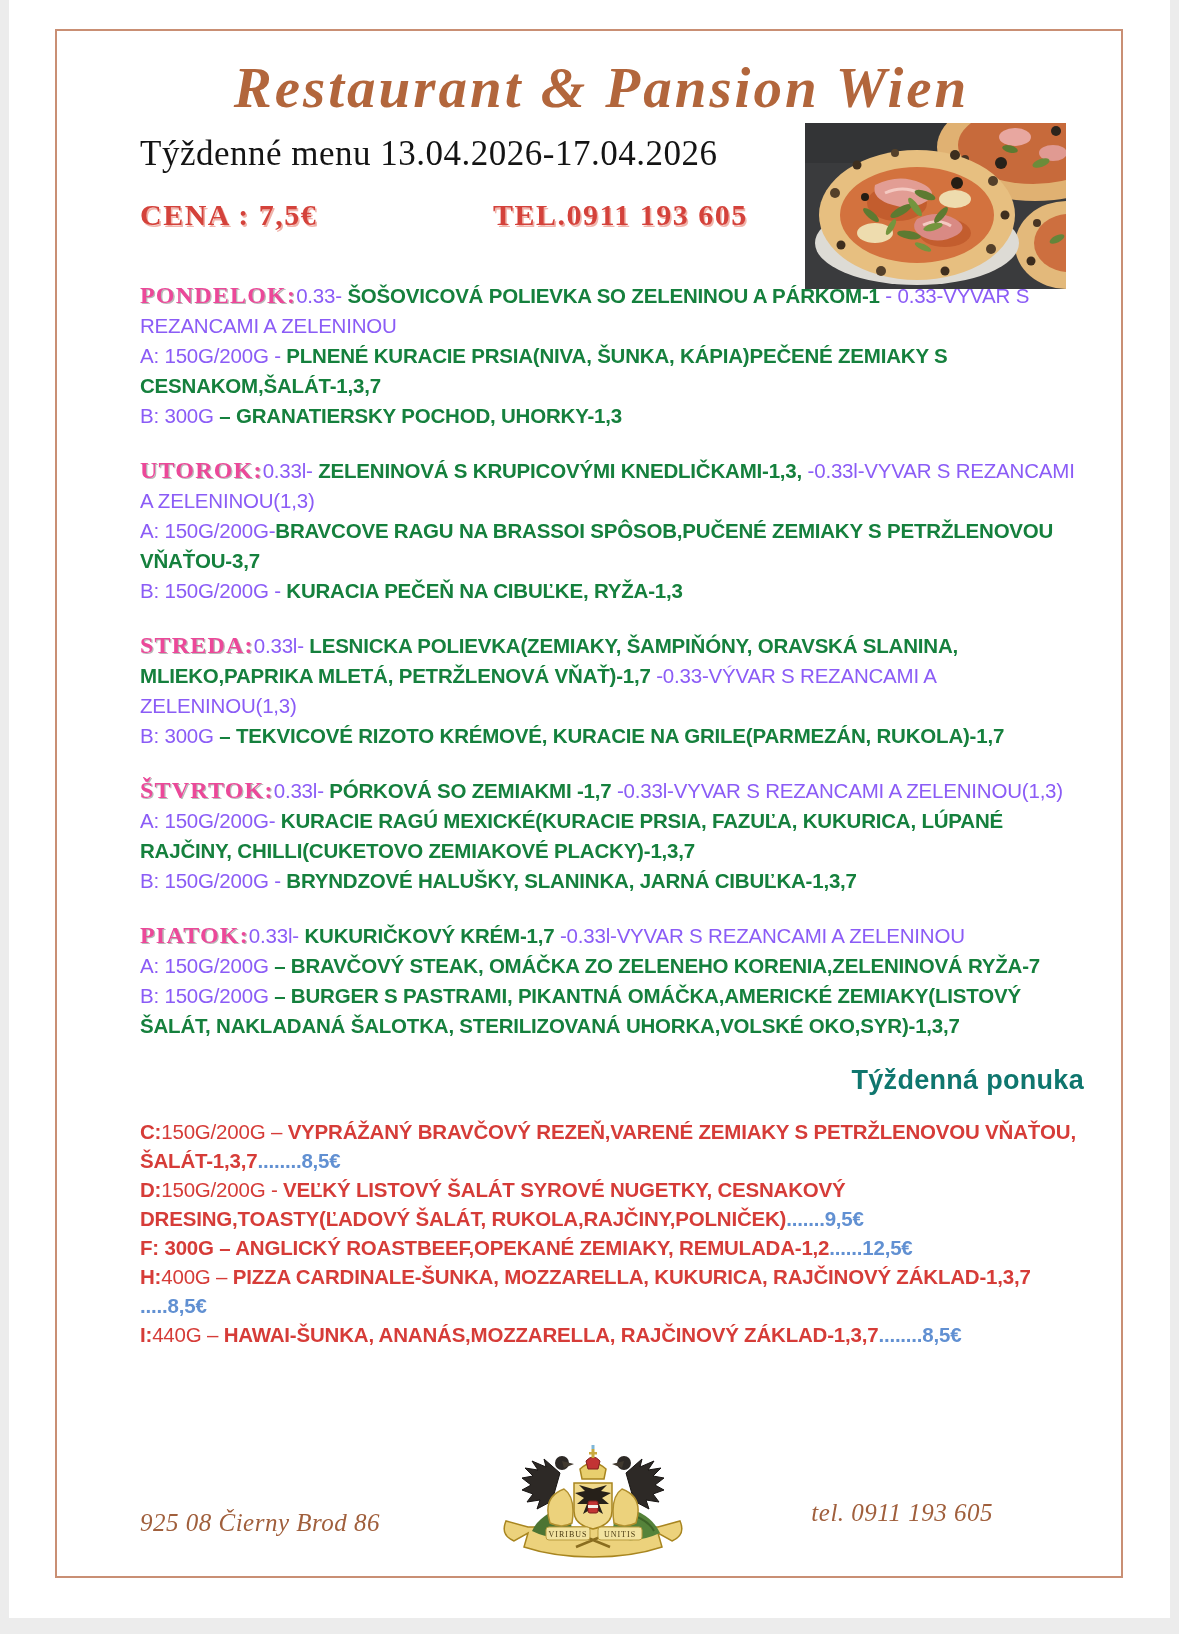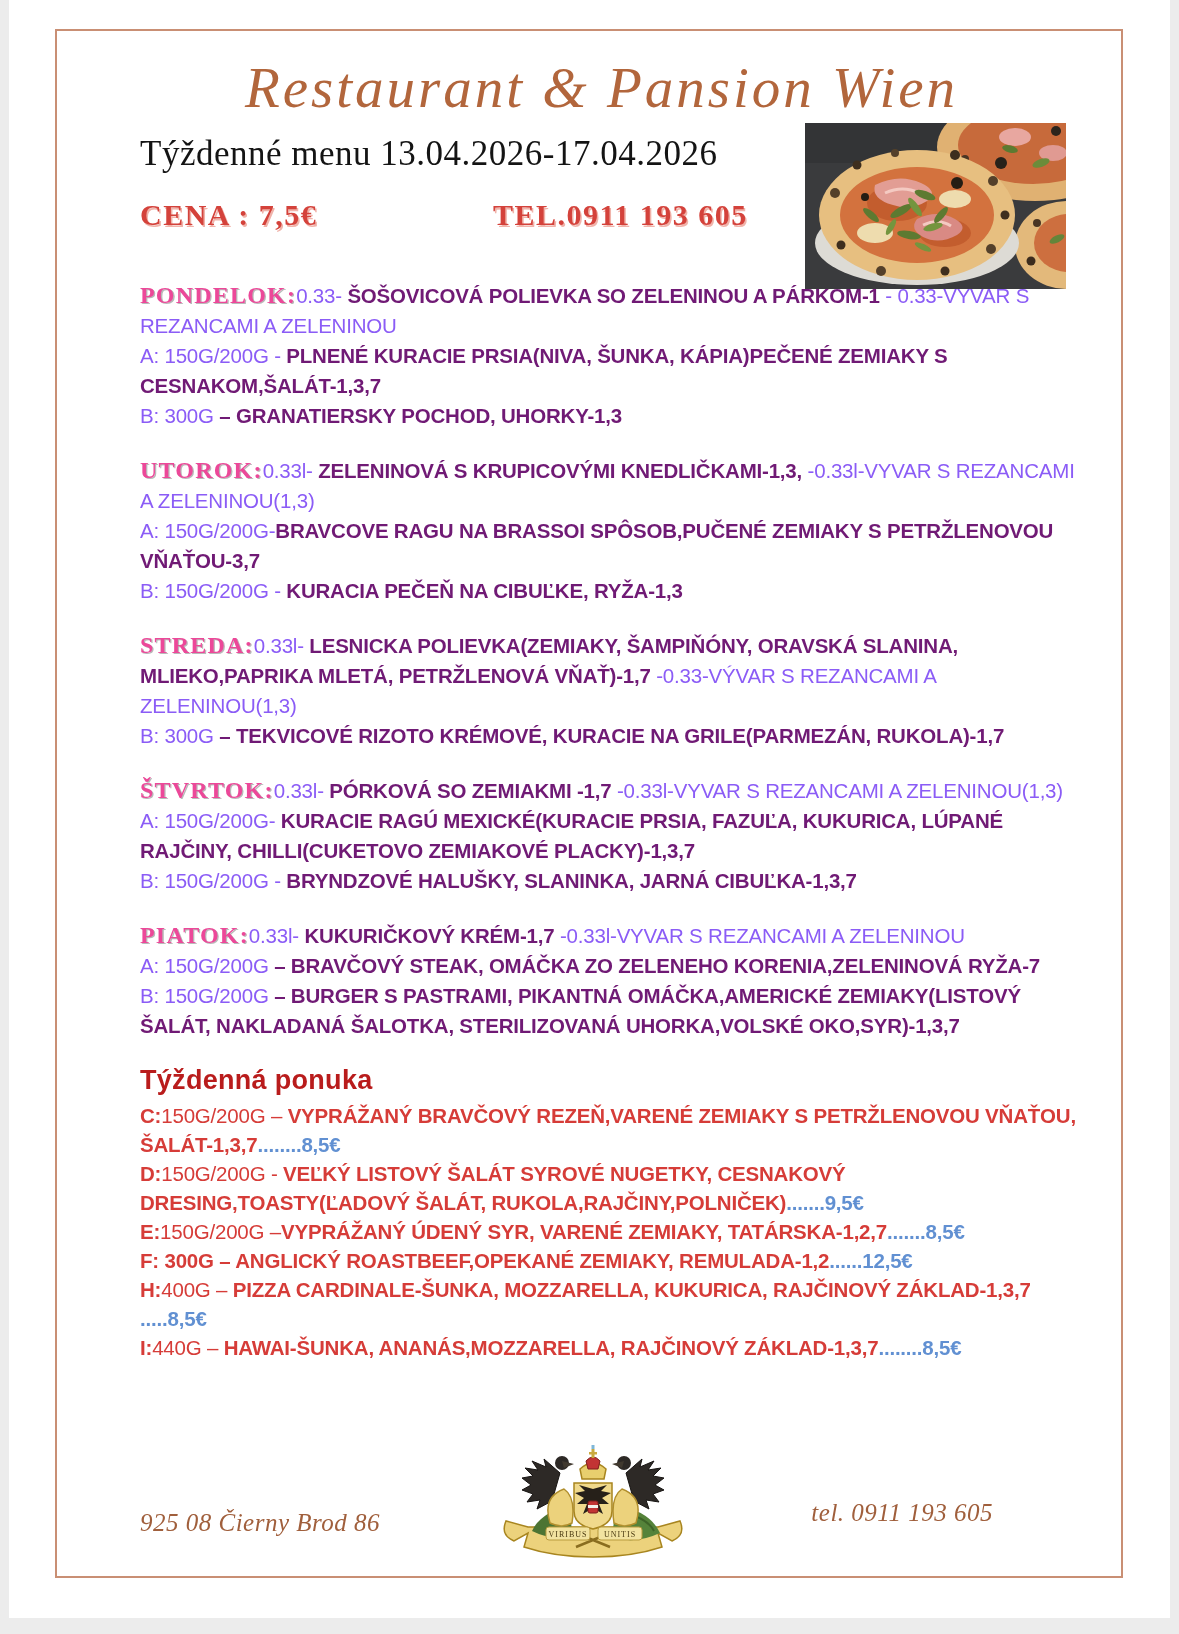--- a/index.html
+++ b/index.html
@@ -24,21 +24,21 @@
   }
   .content{
     position:absolute;left:0;top:0;right:0;bottom:0;
     padding:24px 58px 0 83px;
   }
   .title{
     margin:0;
     text-align:center;
     font-family:"Liberation Serif",serif;
     font-style:italic;
-    font-weight:400;
+    font-weight:700;
     font-size:57px;
     letter-spacing:3px;
     color:#b2663c;
     white-space:nowrap;
   }
   .subtitle{
     margin:14px 0 0 0;
     font-family:"Liberation Serif",serif;
     font-weight:400;
     font-size:35px;
@@ -71,29 +71,29 @@
   }
   .day-heading{
     font-family:"Liberation Serif",serif;
     font-weight:700;
     font-size:24px;
     letter-spacing:1.2px;
     color:#ec4899;
     margin-right:0;
     text-shadow:1.3px 1.3px 0 #b9b9b9;
   }
-  .t-b{font-weight:700;color:#701a75;}
+  .t-b{font-weight:700;color:#15803d;}
   .t-r{font-weight:400;color:#8b5cf6;}
   .offer{margin-top:16px;width:944px;}
   .offer-heading{
-    margin:0 0 5px 0;
-    text-align:left;
+    margin:0 0 21px 0;
+    text-align:right;
     font-size:27px;
     font-weight:700;
-    color:#b91c1c;
+    color:#0f766e;
     letter-spacing:0.3px;
   }
   .offer-line{
     margin:0;
     font-size:20.5px;
     line-height:29px;
     font-weight:700;
     letter-spacing:-0.2px;
   }
   .s-rb{color:#d63c38;}
@@ -170,21 +170,20 @@
 </section>
 </main>
 
       <section class="offer">
         <h3 class="offer-heading">Týždenná ponuka</h3>
         <div>
   <p class="offer-line"><span class="runs"><span class="s-rb">C:</span><span class="s-rr">150G/200G – </span><span class="s-rb">VYPRÁŽANÝ BRAVČOVÝ REZEŇ,VARENÉ ZEMIAKY S PETRŽLENOVOU VŇAŤOU, ŠALÁT-1,3,7</span><span class="s-bb">........8,5€</span></span></p>
 
   <p class="offer-line"><span class="runs"><span class="s-rb">D:</span><span class="s-rr">150G/200G - </span><span class="s-rb">VEĽKÝ LISTOVÝ ŠALÁT SYROVÉ NUGETKY, CESNAKOVÝ DRESING,TOASTY(ĽADOVÝ ŠALÁT, RUKOLA,RAJČINY,POLNIČEK)</span><span class="s-bb">.......9,5€</span></span></p>
 
-  <p class="offer-line"><span class="runs"><span class="s-rb">E:</span><span class="s-rr">150G/200G –</span><span class="s-rb">VYPRÁŽANÝ ÚDENÝ SYR, VARENÉ ZEMIAKY, TATÁRSKA-1,2,7</span><span class="s-bb">.......8,5€</span></span></p>
 
   <p class="offer-line"><span class="runs"><span class="s-rb">F: 300G – ANGLICKÝ ROASTBEEF,OPEKANÉ ZEMIAKY, REMULADA-1,2</span><span class="s-bb">......12,5€</span></span></p>
 
   <p class="offer-line"><span class="runs"><span class="s-rb">H:</span><span class="s-rr">400G – </span><span class="s-rb">PIZZA CARDINALE-ŠUNKA, MOZZARELLA, KUKURICA, RAJČINOVÝ ZÁKLAD-1,3,7 </span><span class="s-bb">.....8,5€</span></span></p>
 
   <p class="offer-line"><span class="runs"><span class="s-rb">I:</span><span class="s-rr">440G – </span><span class="s-rb">HAWAI-ŠUNKA, ANANÁS,MOZZARELLA, RAJČINOVÝ ZÁKLAD-1,3,7</span><span class="s-bb">........8,5€</span></span></p>
 </div>
       </section>
     </div>
 

